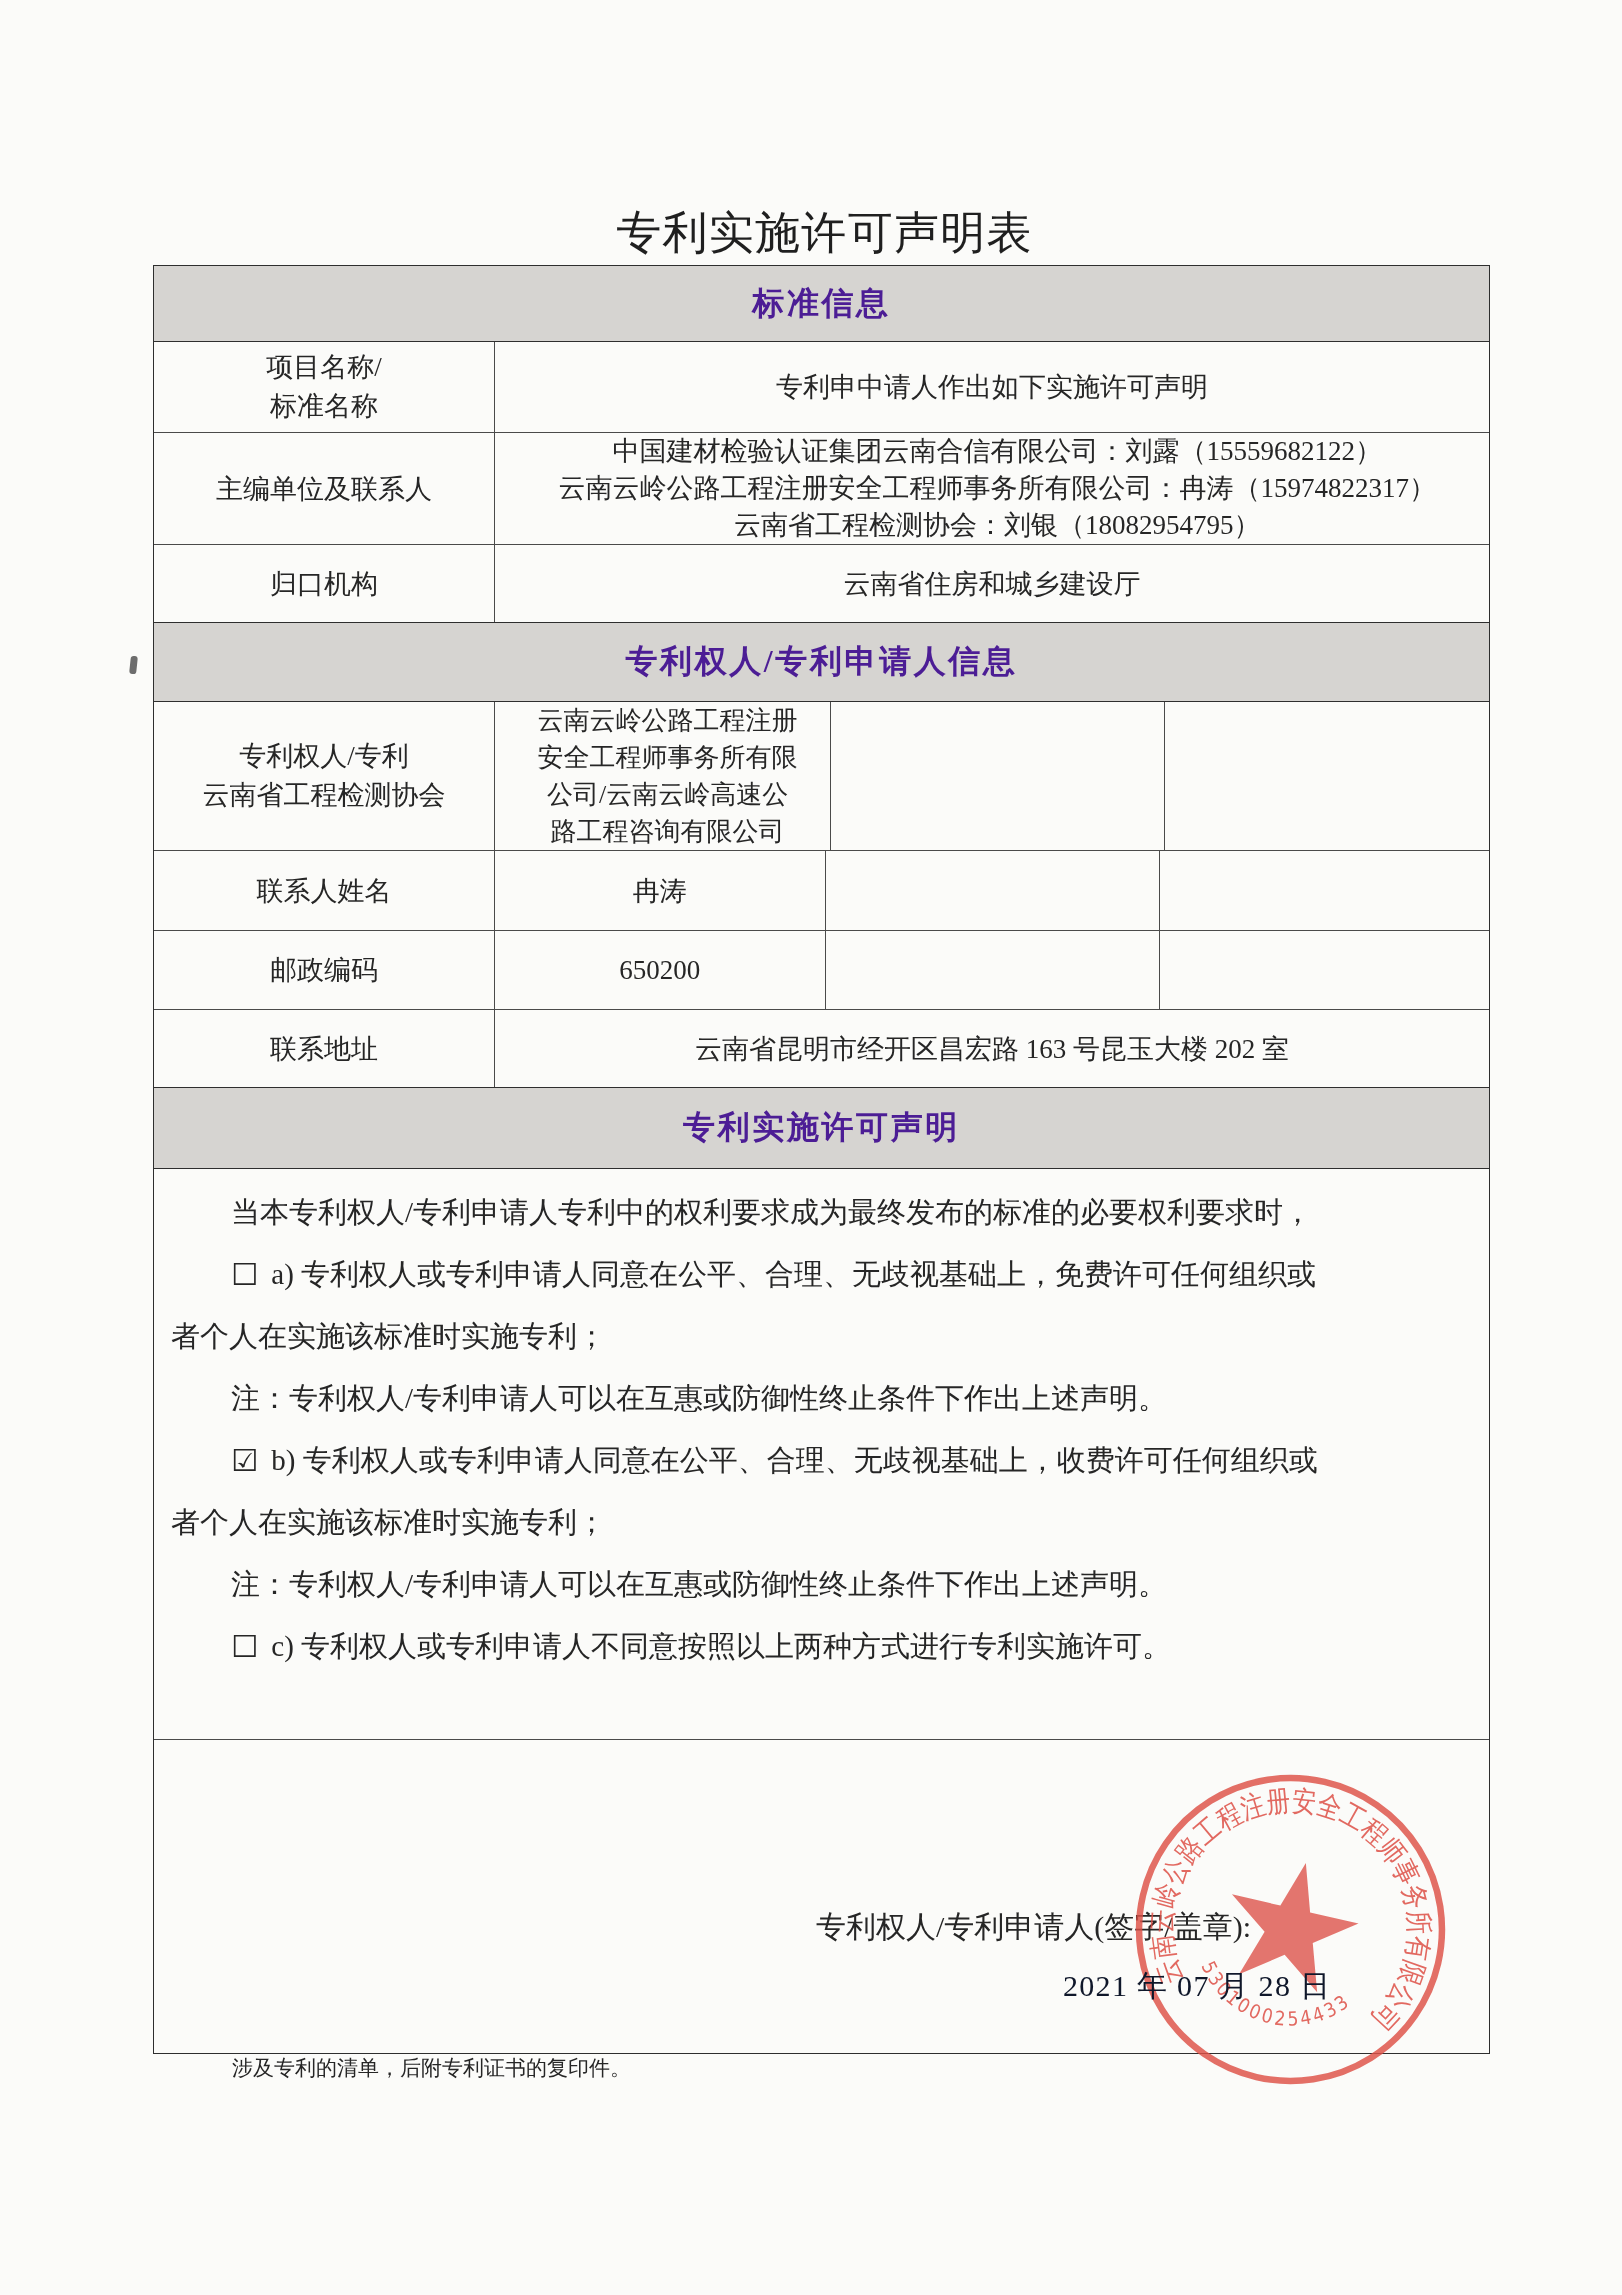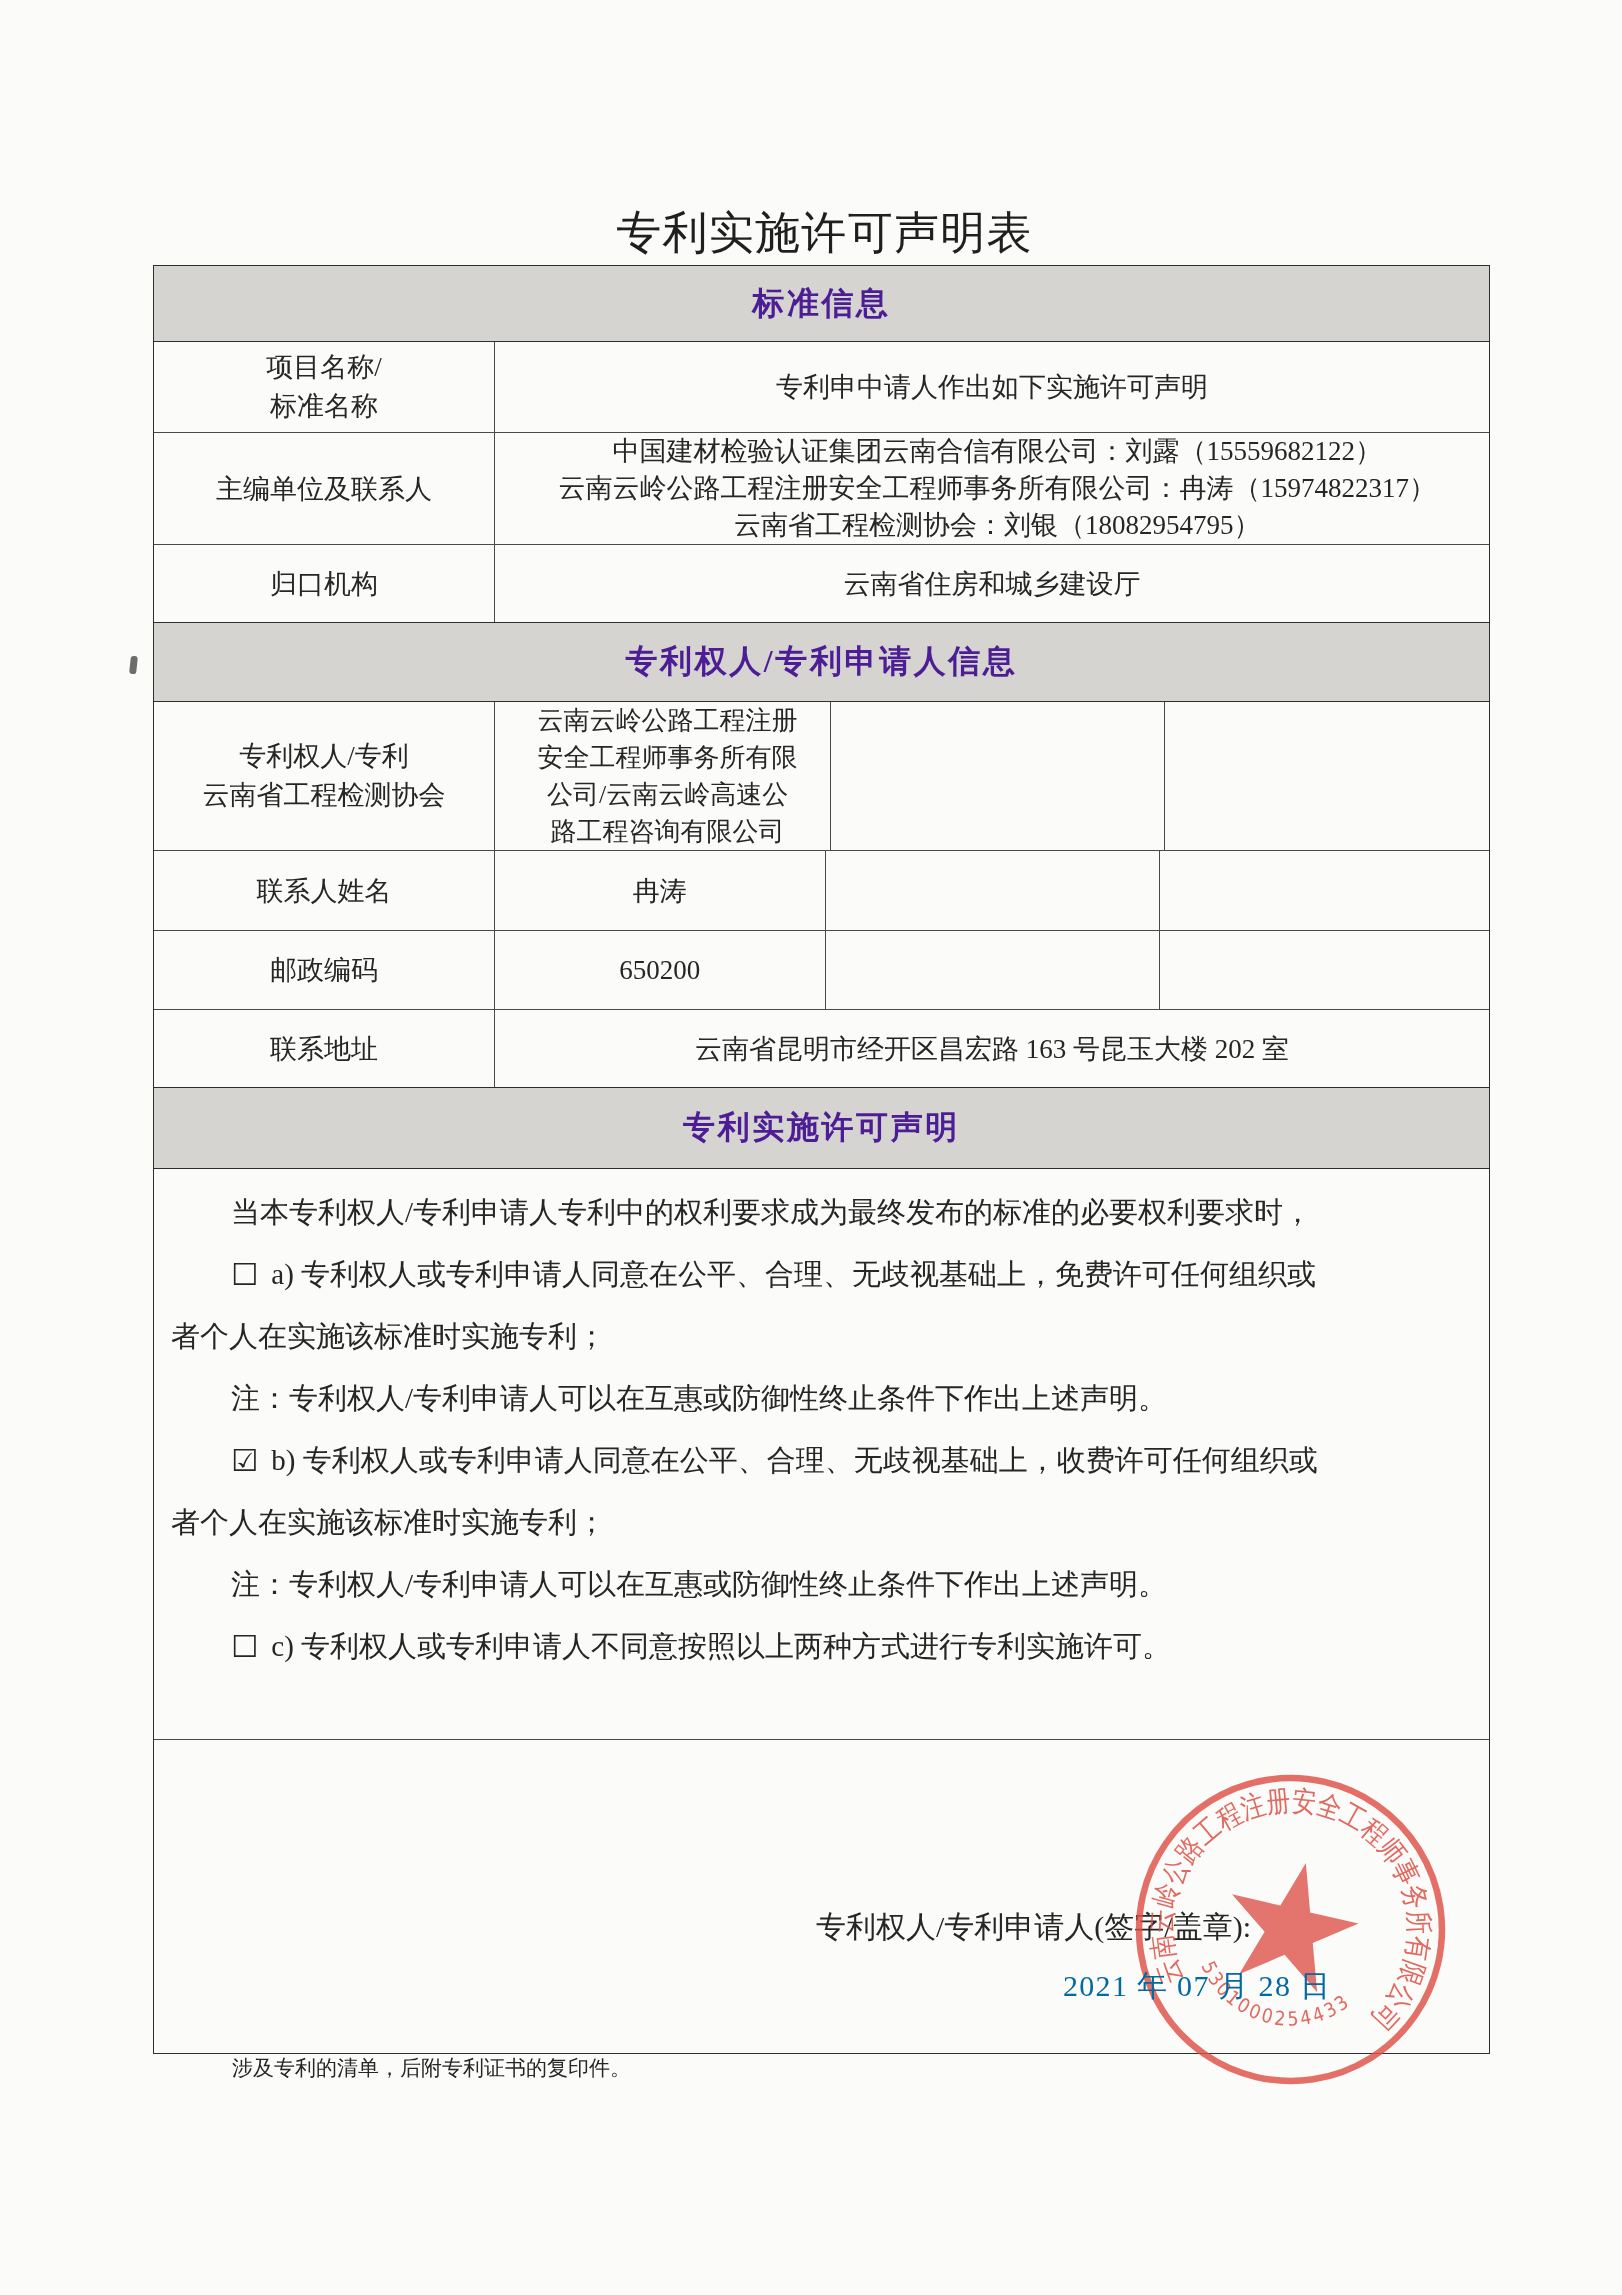--- a/index.html
+++ b/index.html
@@ -64,21 +64,21 @@
     position:relative;top:1.3px;
   }
   .sig-cell{display:block;position:relative;}
   .sig-label{
     position:absolute;left:662px;top:167px;
     font-size:30px;white-space:nowrap;
   }
   .sig-date{
     position:absolute;left:909px;top:226px;
     font-size:30px;white-space:nowrap;letter-spacing:1.3px;
-    z-index:7;color:#0369a1;
+    z-index:7;color:#0f172a;
   }
   .footer-note{
     position:absolute;left:232px;top:2054px;
     font-size:21px;white-space:nowrap;
   }
   .stamp{
     position:absolute;left:1128px;top:1767px;width:325px;height:325px;
     transform:rotate(13deg);
     z-index:5;
   }

